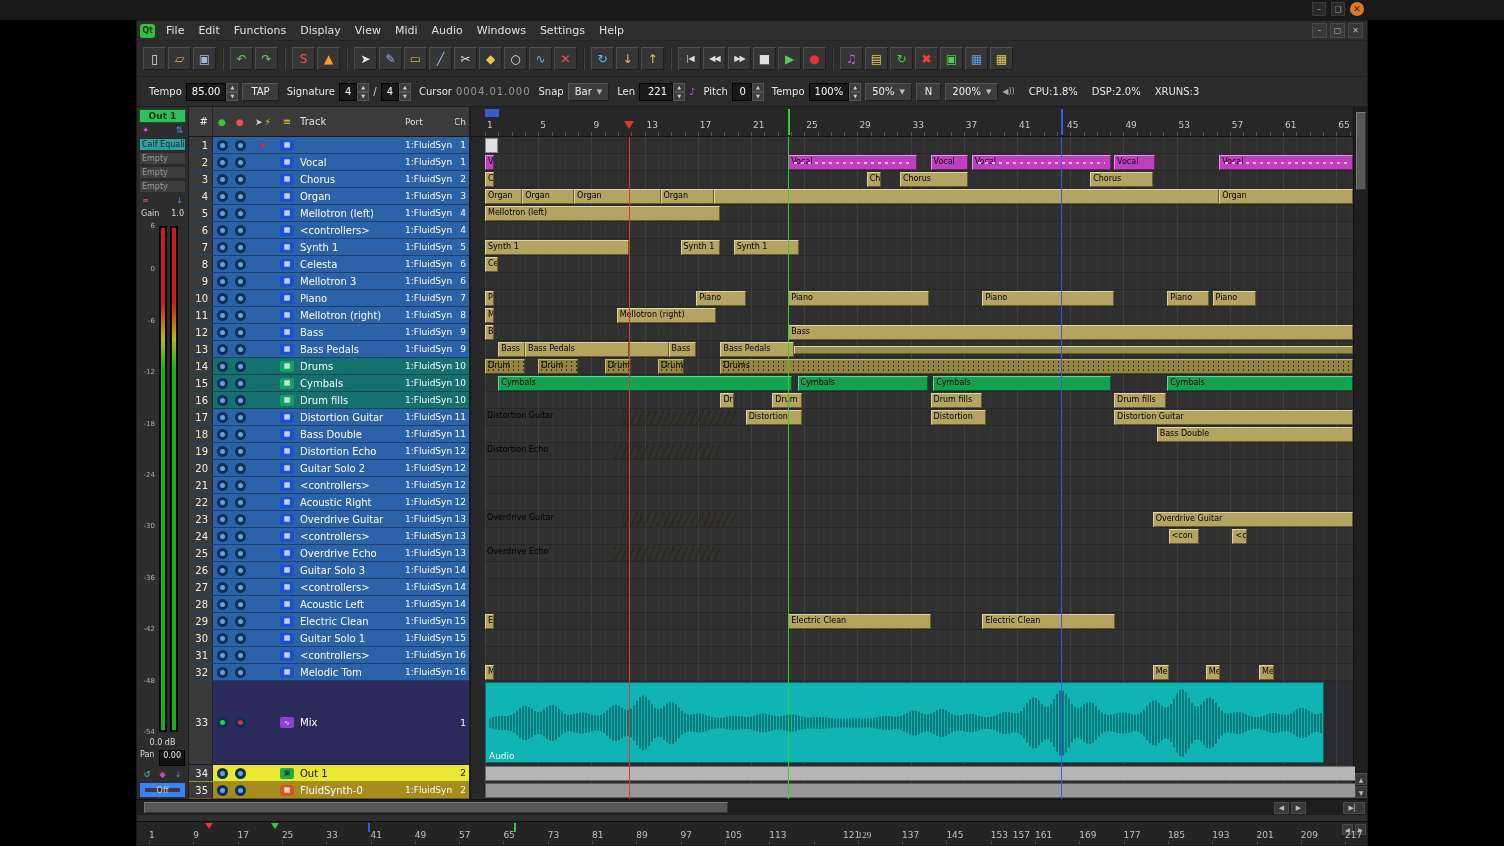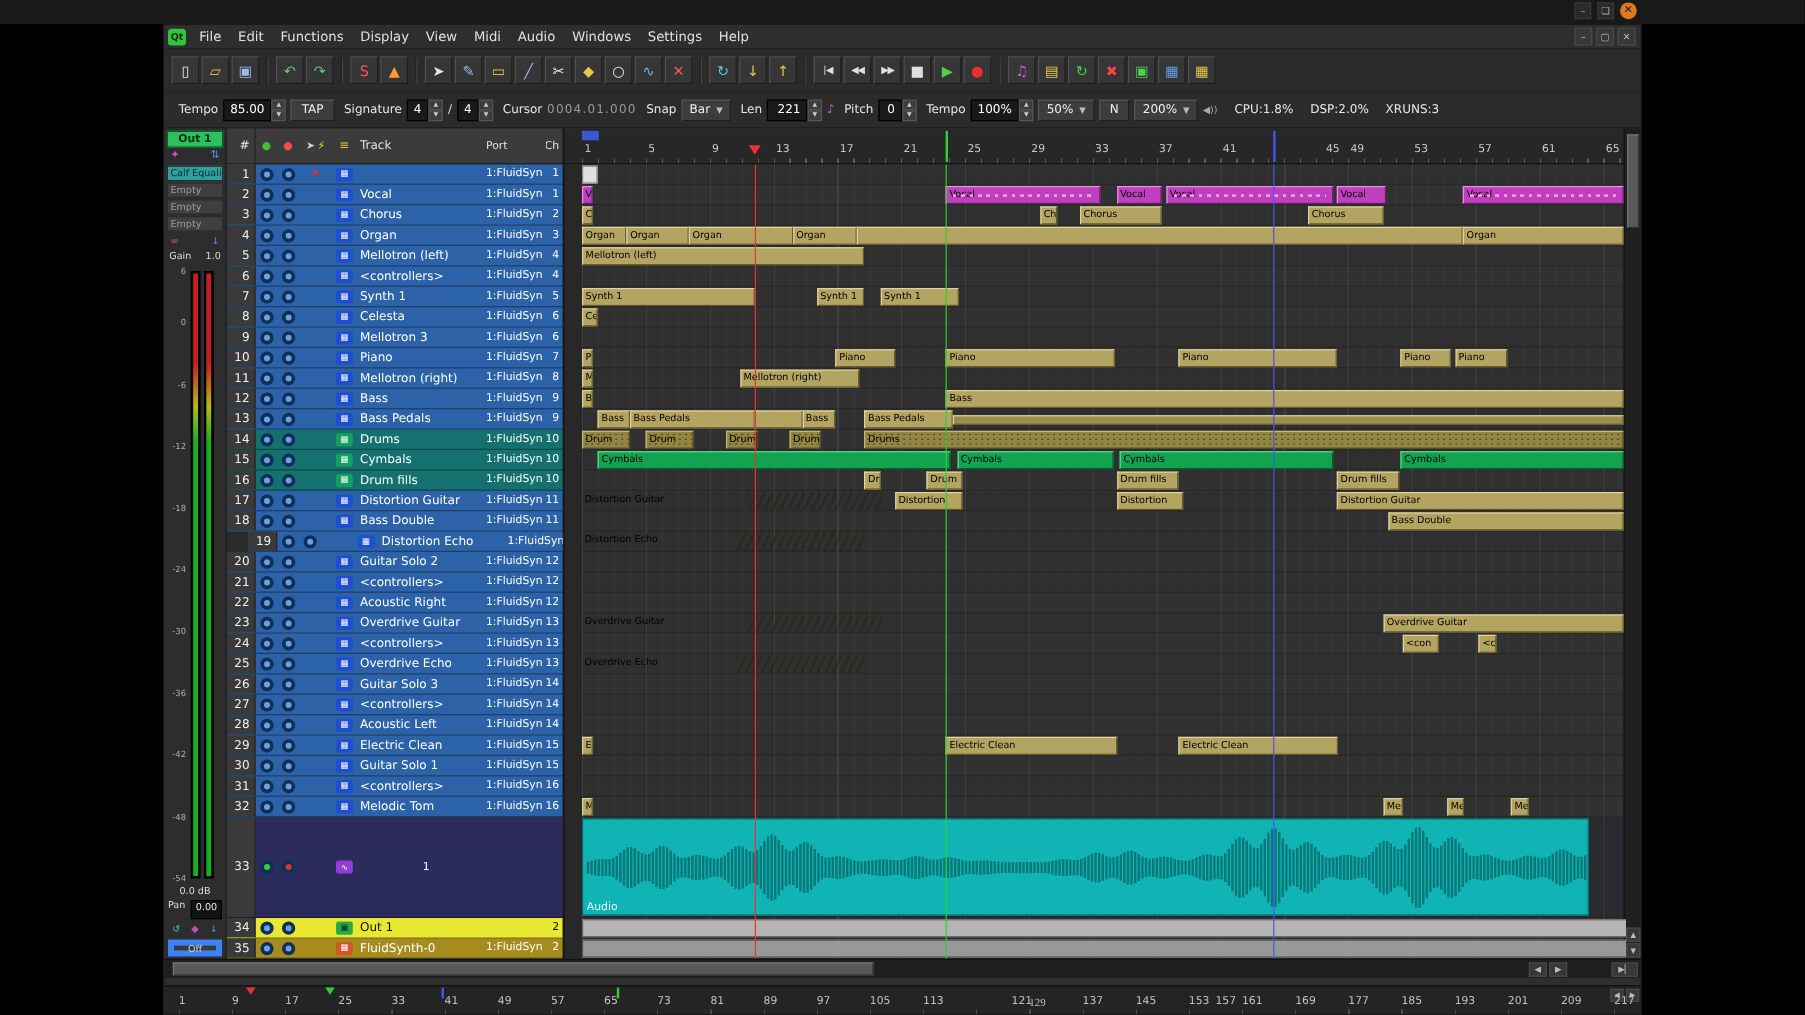--- a/index.html
+++ b/index.html
@@ -657,21 +657,21 @@
               <span class="dot d2"></span>
             </span>
             <span class="c sp"></span>
             <span class="c tic">
               <span class="chip">▦</span>
             </span>
             <span class="c tname">Bass Double</span>
             <span class="c tport">1:FluidSyn</span>
             <span class="c tch">11</span>
           </div>
-          <div class="trow midi" style="height: 17px; margin-left: 18px;">
+          <div class="trow midi" style="height: 17px;">
             <span class="c num">19</span>
             <span class="c btn">
               <span class="dot d1"></span>
             </span>
             <span class="c btn">
               <span class="dot d2"></span>
             </span>
             <span class="c sp"></span>
             <span class="c tic">
               <span class="chip">▦</span>
@@ -893,20 +893,21 @@
             <span class="c btn">
               <span class="dot d1"></span>
             </span>
             <span class="c btn">
               <span class="dot d2"></span>
             </span>
             <span class="c sp"></span>
             <span class="c tic">
               <span class="chip">∿</span>
             </span>
+            <span class="c tname">Mix</span>
             <span class="c tport"></span>
             <span class="c tch">1</span>
           </div>
           <div class="trow out" style="height: 17px;">
             <span class="c num">34</span>
             <span class="c btn">
               <span class="dot d1"></span>
             </span>
             <span class="c btn">
               <span class="dot d2"></span>
@@ -947,21 +948,21 @@
           <span class="rn" style="left: 69.2px;">5</span>
           <span class="rn" style="left: 122.4px;">9</span>
           <span class="rn" style="left: 175.6px;">13</span>
           <span class="rn" style="left: 228.8px;">17</span>
           <span class="rn" style="left: 282px;">21</span>
           <span class="rn" style="left: 335.2px;">25</span>
           <span class="rn" style="left: 388.4px;">29</span>
           <span class="rn" style="left: 441.6px;">33</span>
           <span class="rn" style="left: 494.8px;">37</span>
           <span class="rn" style="left: 548px;">41</span>
-          <span class="rn" style="left: 634px;">45</span>
+          <span class="rn" style="left: 596px;">45</span>
           <span class="rn" style="left: 654.4px;">49</span>
           <span class="rn" style="left: 707.6px;">53</span>
           <span class="rn" style="left: 760.8px;">57</span>
           <span class="rn" style="left: 814px;">61</span>
           <span class="rn" style="left: 867.2px;">65</span>
           <div class="rtri" style="left: 152.64px; border-top-color: rgb(232, 51, 51);"></div>
           <div class="rtick" style="left: 317.24px; background: rgb(47, 207, 47);"></div>
           <div class="rtick" style="left: 589.89px; background: rgb(68, 85, 238);"></div>
         </div>
       <div class="lanes">

